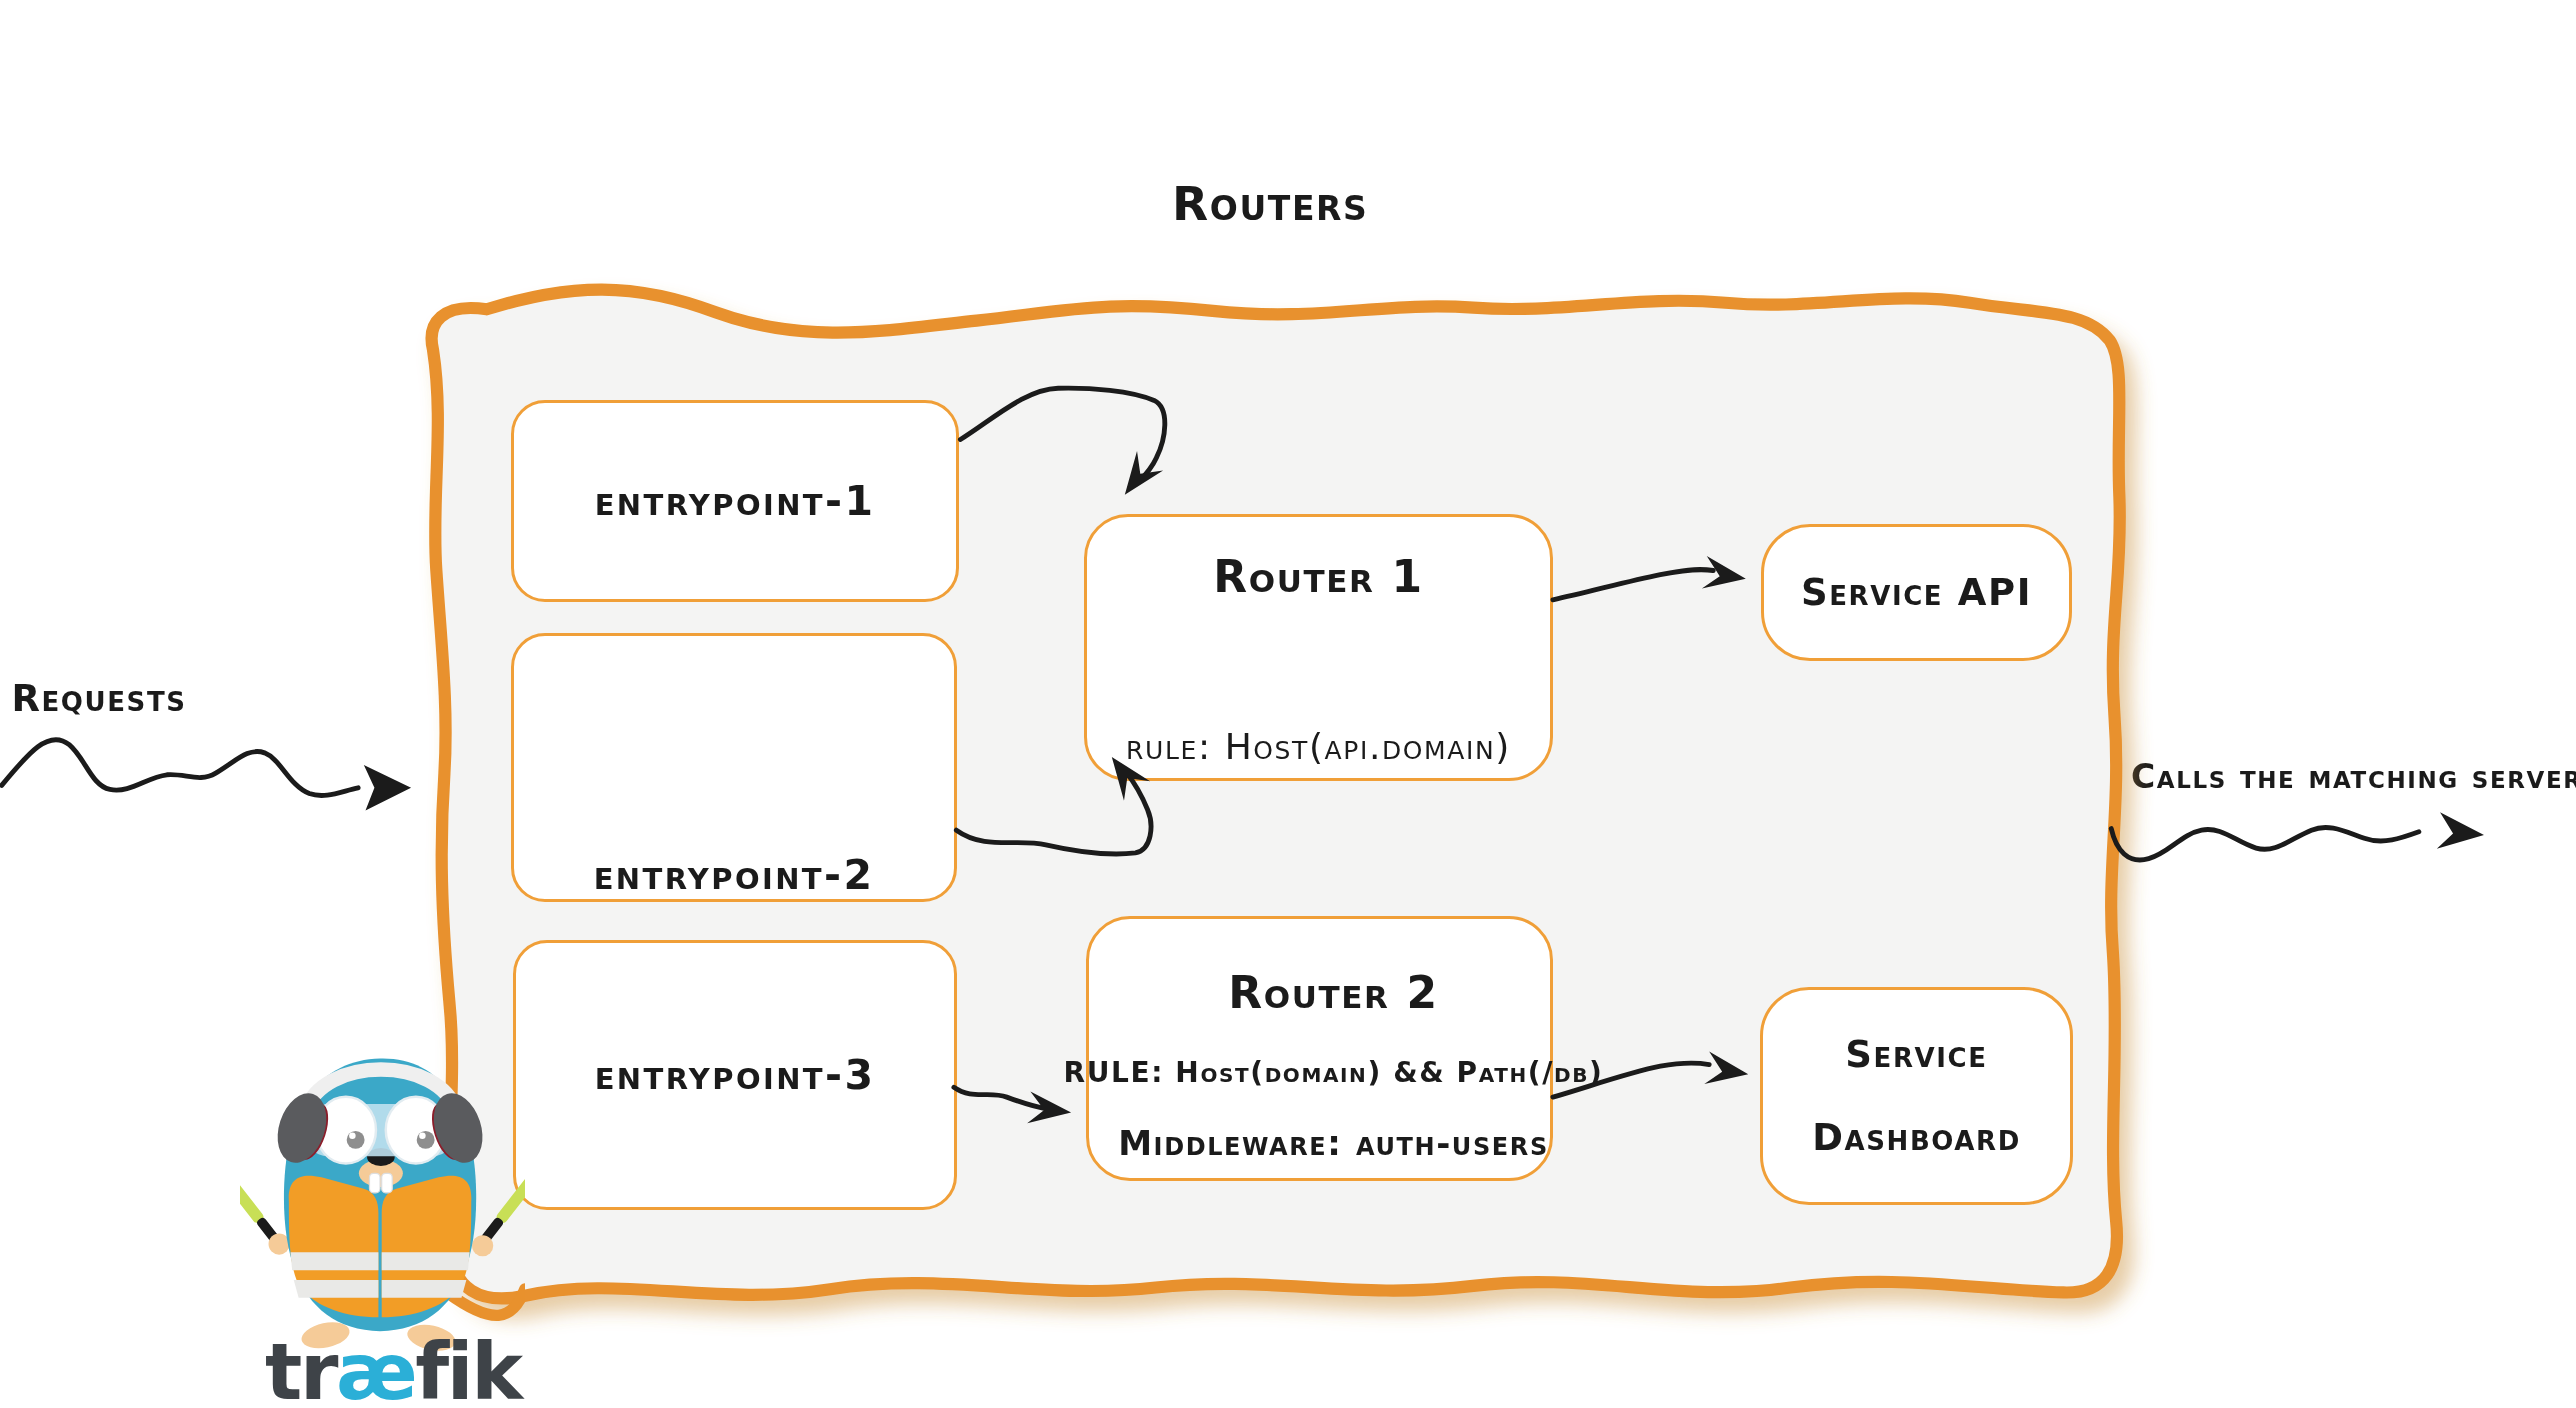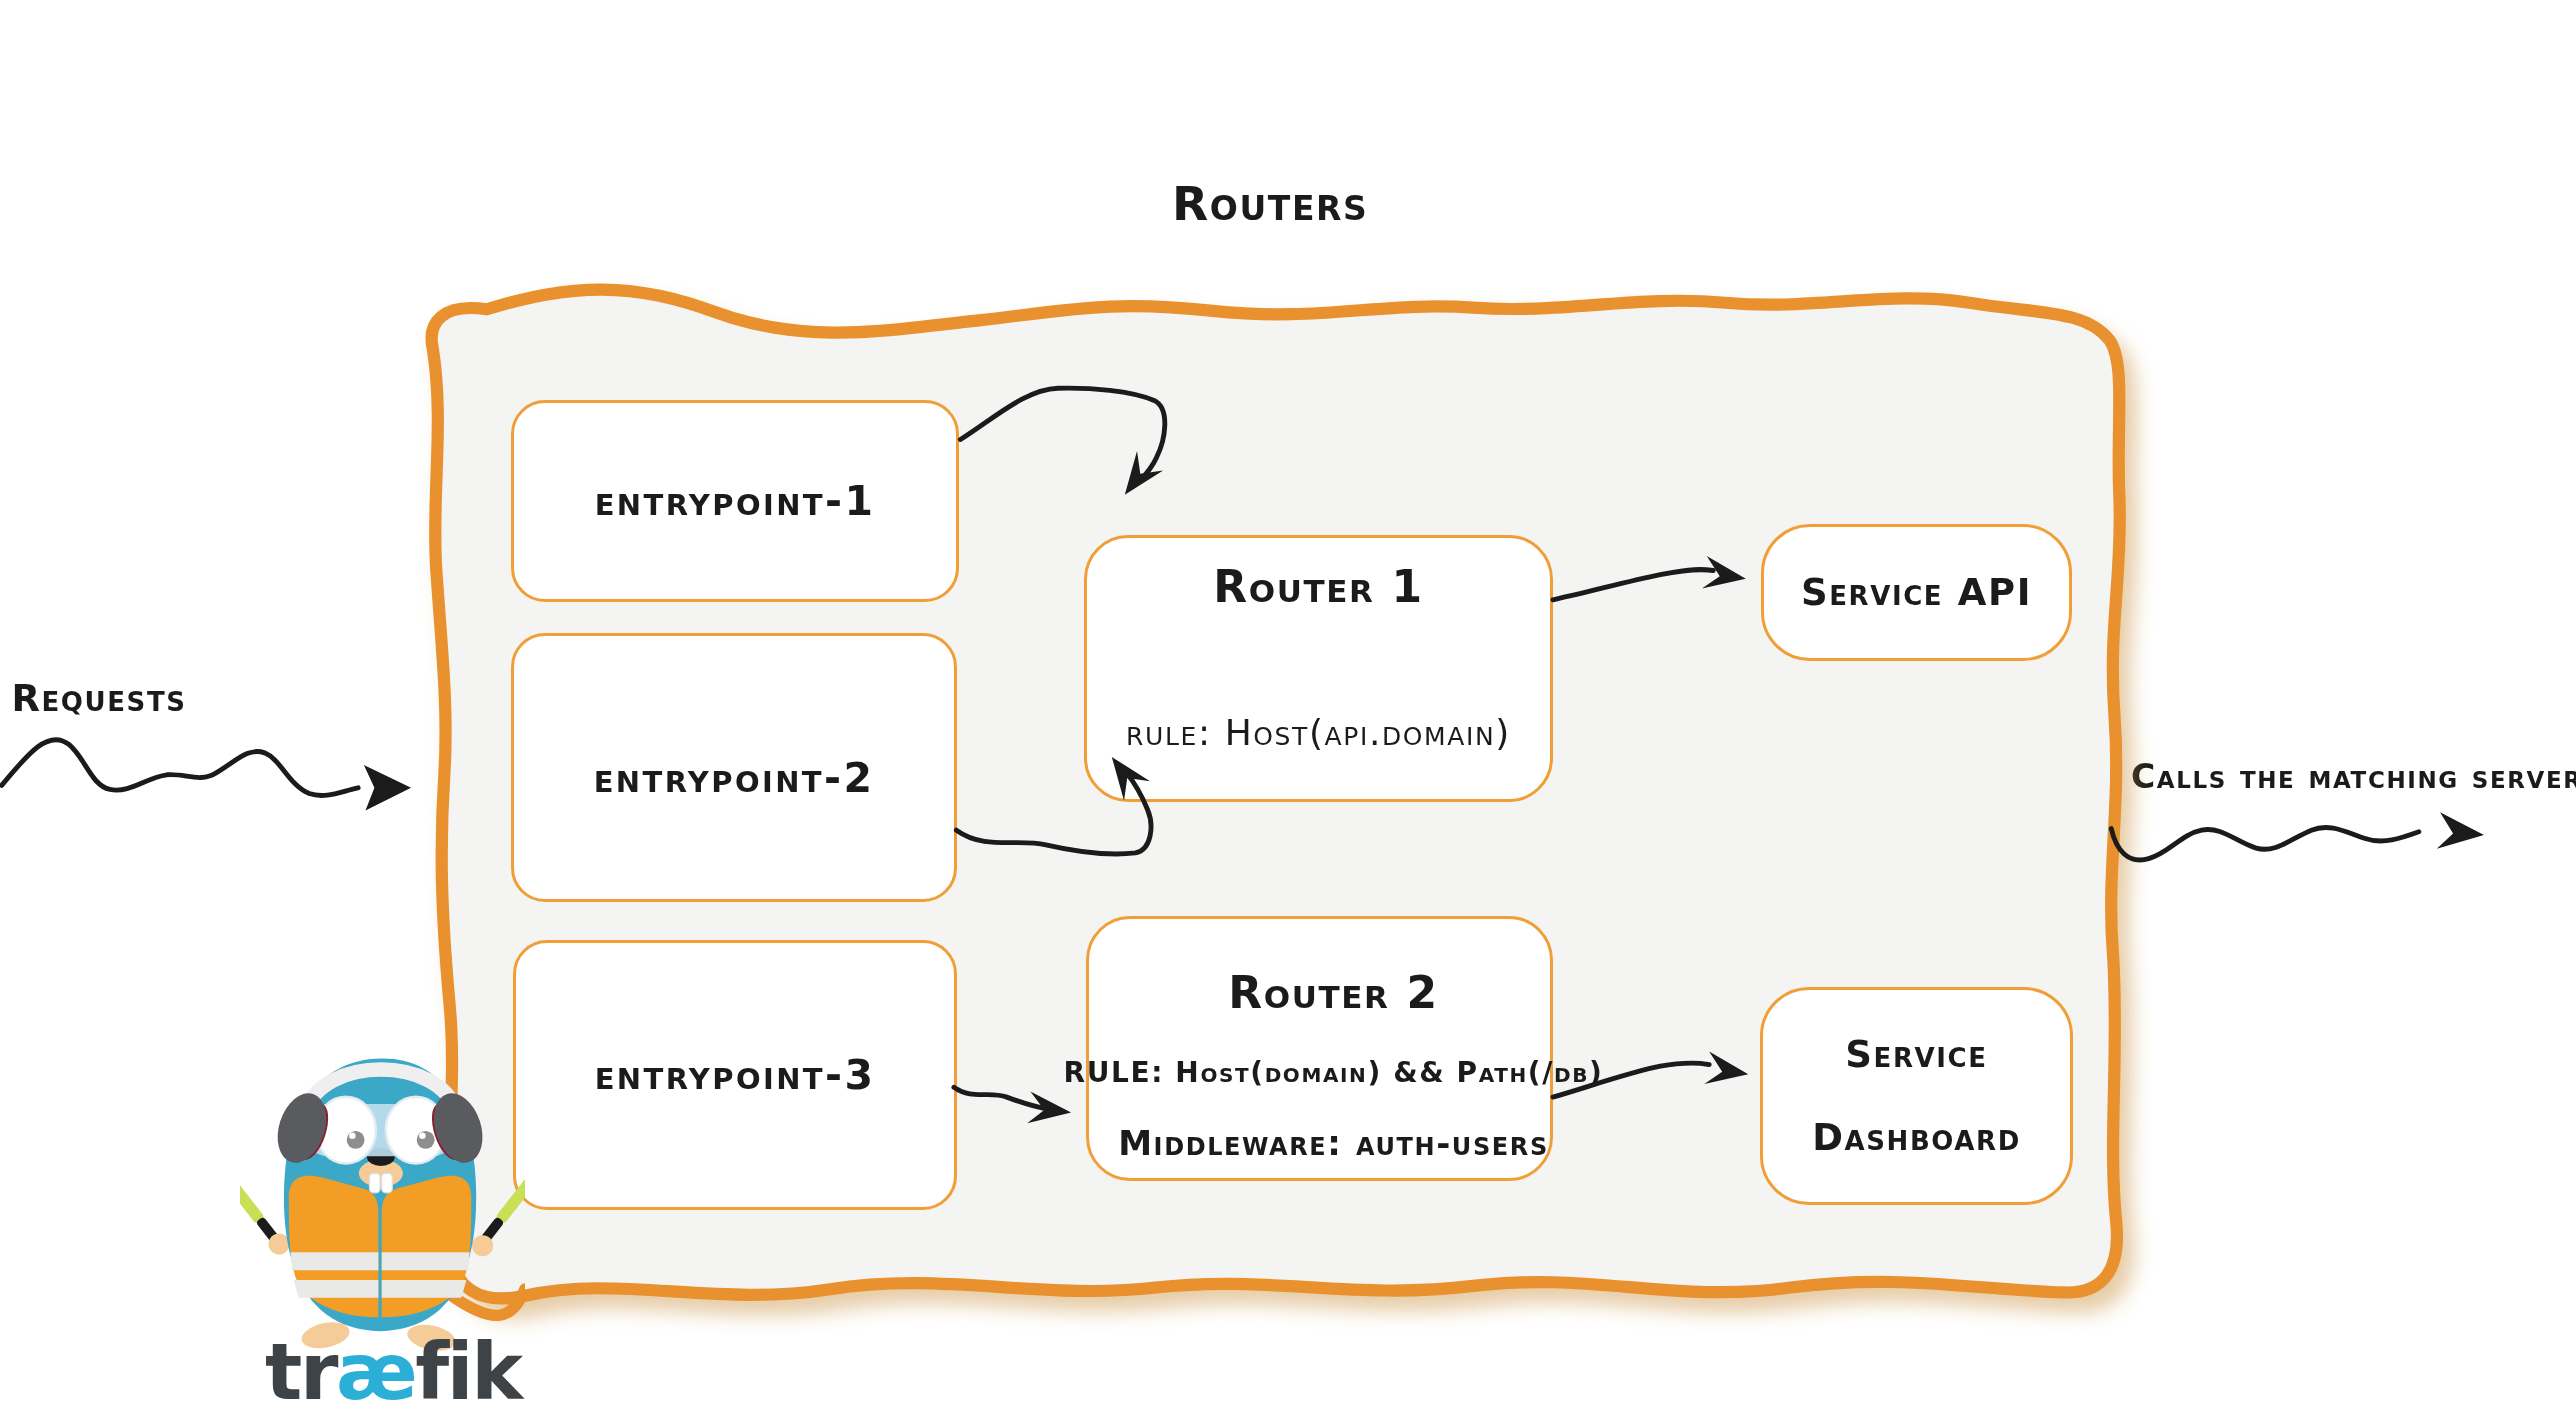--- a/index.html
+++ b/index.html
@@ -14,25 +14,25 @@
   svg.layer{position:absolute;left:0;top:0;pointer-events:none;}
   .hand{font-variant:small-caps;color:var(--ink);white-space:nowrap;letter-spacing:1.6px;}
   .title{position:absolute;left:1172px;top:176px;font-size:47px;font-weight:600;}
   .requests{position:absolute;left:11.4px;top:677px;font-size:37px;font-weight:600;}
   .calls{position:absolute;left:2131px;top:757px;font-size:33px;font-weight:600;}
   .box{position:absolute;background:#ffffff;border:3.3px solid var(--box-border-orange);
        box-sizing:border-box;display:flex;align-items:center;justify-content:center;
        flex-direction:column;z-index:3;}
   .ep{border-radius:34px;}
   .ep1{left:511px;top:400px;width:448px;height:202px;}
-  .ep2{left:511px;top:633px;width:446px;height:269px;padding-top:21px;}
+  .ep2{left:511px;top:633px;width:446px;height:269px;padding-top:21px;justify-content:flex-end;}
   .ep3{left:513px;top:940px;width:444px;height:270px;}
   .ep-label{font-size:41px;font-weight:600;letter-spacing:2.4px;}
   .router{border-radius:44px;justify-content:flex-start;}
-  .r1{left:1084px;top:535px;width:469px;height:267px;padding-top:22px;}
+  .r1{left:1084px;top:514px;width:469px;height:267px;padding-top:33px;gap:24px;}
   .r2{left:1086px;top:916px;width:467px;height:265px;padding-top:47px;padding-left:28px;}
   .router-name{font-size:44px;font-weight:600;line-height:53px;}
   .r1 .rule{font-size:36px;font-weight:400;line-height:43px;margin-top:98px;}
   .r2 .rule{font-size:28px;font-weight:600;line-height:34px;margin-top:37px;}
   .r2 .mw{font-size:34px;font-weight:600;line-height:41px;margin-top:33px;}
   .service{border-radius:49px;}
   .svc-api{left:1761px;top:524px;width:311px;height:137px;}
   .svc-dash{left:1760px;top:987px;width:313px;height:218px;gap:37px;}
   .svc-label{font-size:37px;font-weight:600;line-height:46px;}
   .frame-path{fill:var(--container-fill);stroke:var(--frame-orange);stroke-width:15;stroke-linejoin:round;}

